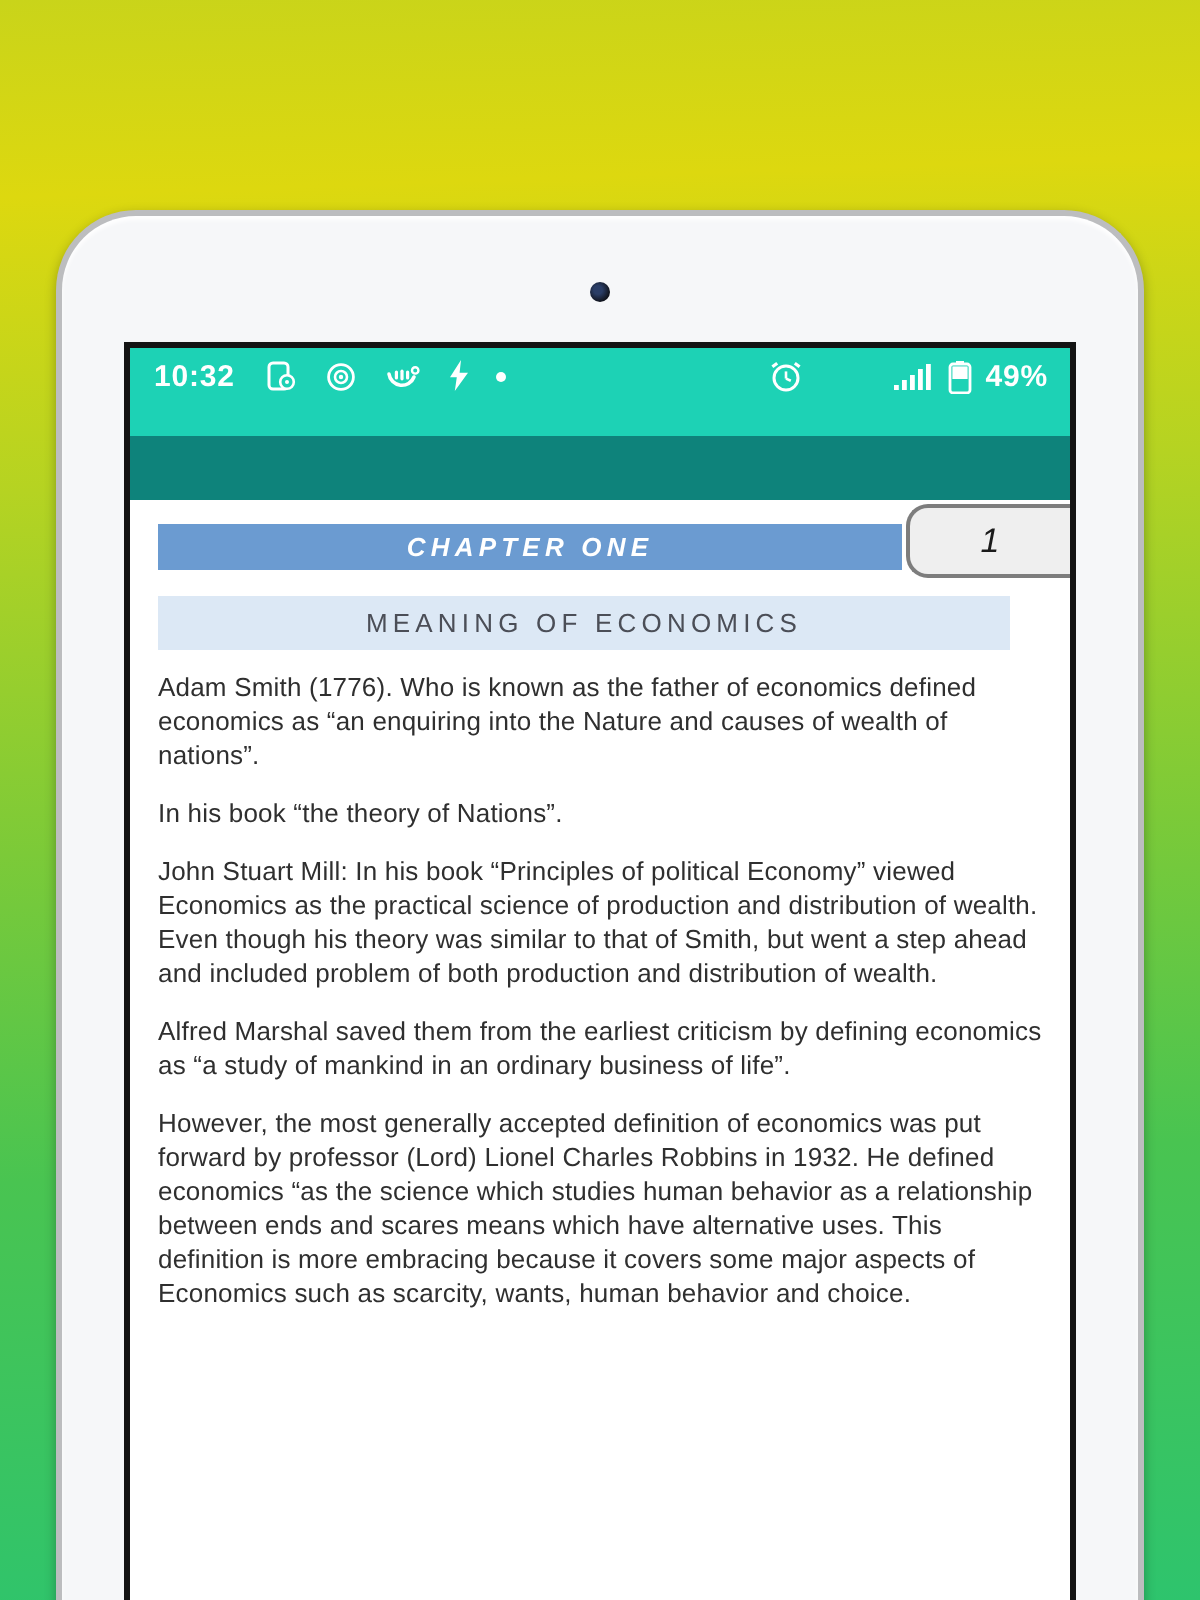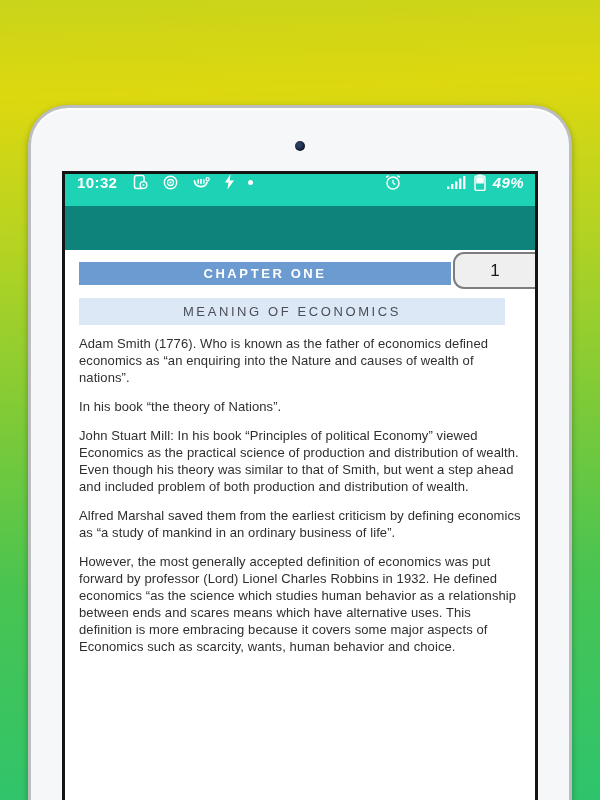--- a/index.html
+++ b/index.html
@@ -38,58 +38,58 @@
     position: absolute;
     left: 31px; right: 31px; top: 63px; bottom: 0;
     border: 3px solid #141414;
     border-bottom: none;
     background: #ffffff;
     overflow: hidden;
   }
 
   
   .statusbar {
-    height: 32px;
+    height: 44px;
     background: #1dd2b5;
     color: #fff;
     display: flex;
     align-items: center;
     padding: 0 11px 16px 12px;
     font-size: 15px;
     font-weight: 700;
     letter-spacing: .4px;
   }
   .statusbar .left-icons {
     display: flex; align-items: center;
     gap: 13px; margin-left: 15px;
   }
   .statusbar .right-icons {
     margin-left: auto;
-    display: flex; align-items: center; gap: 7px; font-style: italic;
+    display: flex; align-items: center; gap: 7px;
   }
   .sicon { display: inline-flex; align-items: center; }
   .notif-dot {
     width: 5px; height: 5px; border-radius: 50%;
     background: #fff; display: inline-block;
   }
   .gap-right { margin-right: 38px; }
 
   
   .appbar { height: 48px; background: #0e837b; }
 
   
   .content {
     position: absolute;
     top: 76px; bottom: 0; left: 0; right: 0;
     background: #fff;
     padding: 2px 0 0 14px;
     overflow: hidden;
   }
 
-  .chapter-row { position: relative; height: 37px; }
+  .chapter-row { position: relative; height: 37px; font-style: italic; }
   .chapter-bar {
     position: absolute;
     left: 0; right: 84px; top: 10px; height: 23px;
     background: #6b9bd1;
     color: #fff;
     display: flex; align-items: center; justify-content: center;
     font-size: 13px; font-weight: 700; letter-spacing: 2.6px;
   }
   .page-tab {
     position: absolute;

